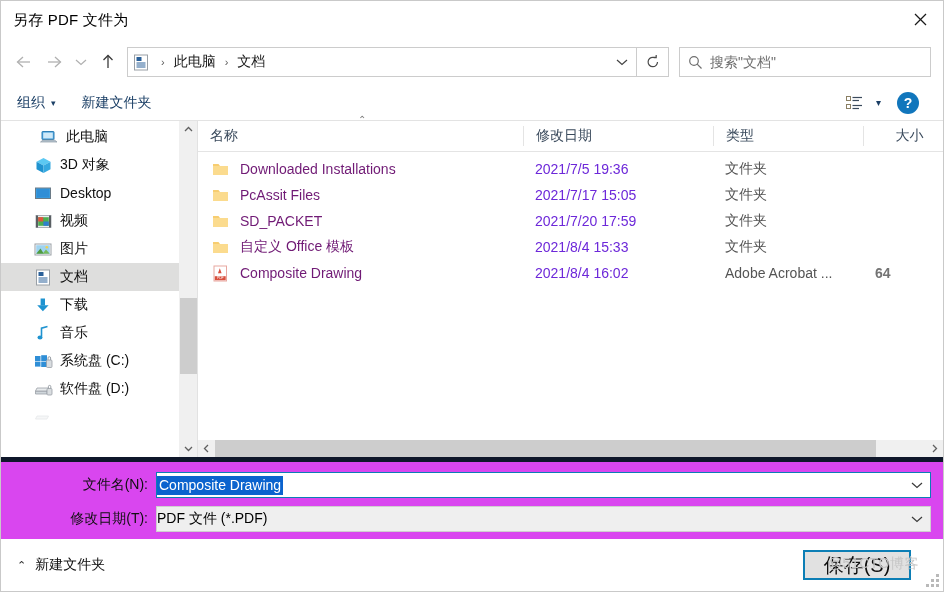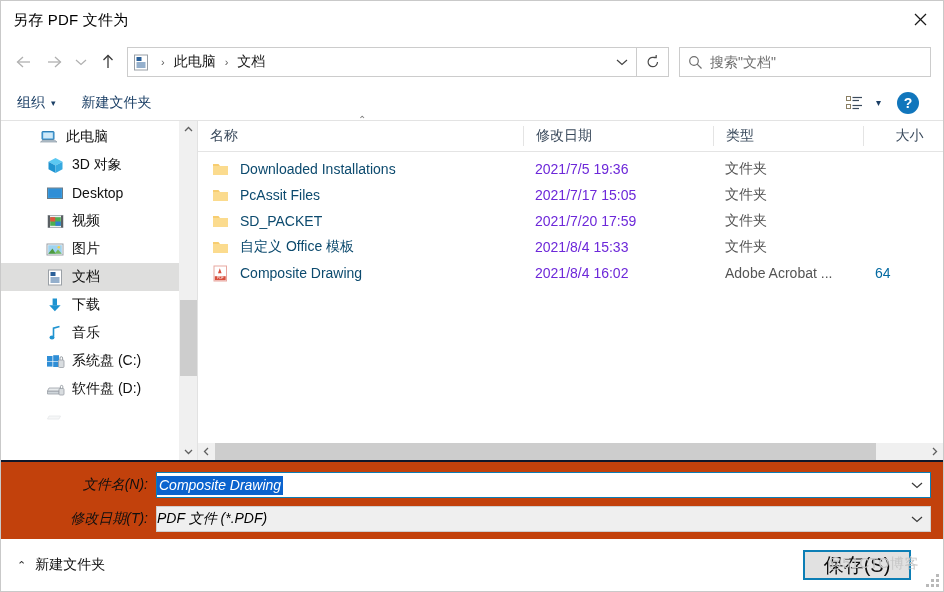--- a/index.html
+++ b/index.html
@@ -242,21 +242,21 @@
   }
   .side-item {
     height: 28px;
     display: flex;
     align-items: center;
     cursor: default;
     padding-left: 38px;
     box-sizing: border-box;
   }
   .side-item.lvl0 { padding-left: 38px; }
-  .side-item.lvl1 { padding-left: 44px; }
+  .side-item.lvl1 { padding-left: 32px; }
   .side-item.selected { background: #dededd; }
   .side-icon {
     width: 20px;
     height: 18px;
     margin-right: 7px;
     display: flex;
     align-items: center;
     justify-content: center;
     flex: none;
   }
@@ -352,31 +352,31 @@
     padding-top: 4px;
   }
   .row {
     height: 26px;
     display: flex;
     align-items: center;
     cursor: default;
   }
   .cell {
     font-size: 14px;
-    color: #0c4a6e;
+    color: #701a75;
     box-sizing: border-box;
     white-space: nowrap;
     overflow: hidden;
     display: flex;
     align-items: center;
   }
   .cell-name { width: 325px; flex: none; padding-left: 12px; }
   .cell-date { width: 190px; flex: none; padding-left: 12px; color: #6d28d9; }
   .cell-type { width: 150px; flex: none; padding-left: 12px; color: #545454; }
-  .cell-size { flex: 1; padding-left: 12px; color: #0369a1; }
+  .cell-size { flex: 1; padding-left: 12px; color: #737373; font-weight: bold; }
   .row-icon {
     width: 20px;
     height: 18px;
     margin-right: 10px;
     display: flex;
     align-items: center;
     justify-content: center;
     flex: none;
   }
 
@@ -404,24 +404,23 @@
   .hs-thumb {
     position: absolute;
     top: 0;
     height: 17px;
     background: #cdcdcd;
     cursor: default;
   }
 
   
   .form-area {
-    background: #c2410c;
+    background: #d946ef;
     padding: 9px 0 0 0;
-    border-top: 2px solid #0f172a;
-    font-style: italic;
+    border-top: 5px solid #0f172a;
   }
   .form-row {
     display: flex;
     align-items: center;
     height: 28px;
     margin-bottom: 6px;
     padding: 0 12px 0 0;
   }
   .form-label {
     width: 155px;

